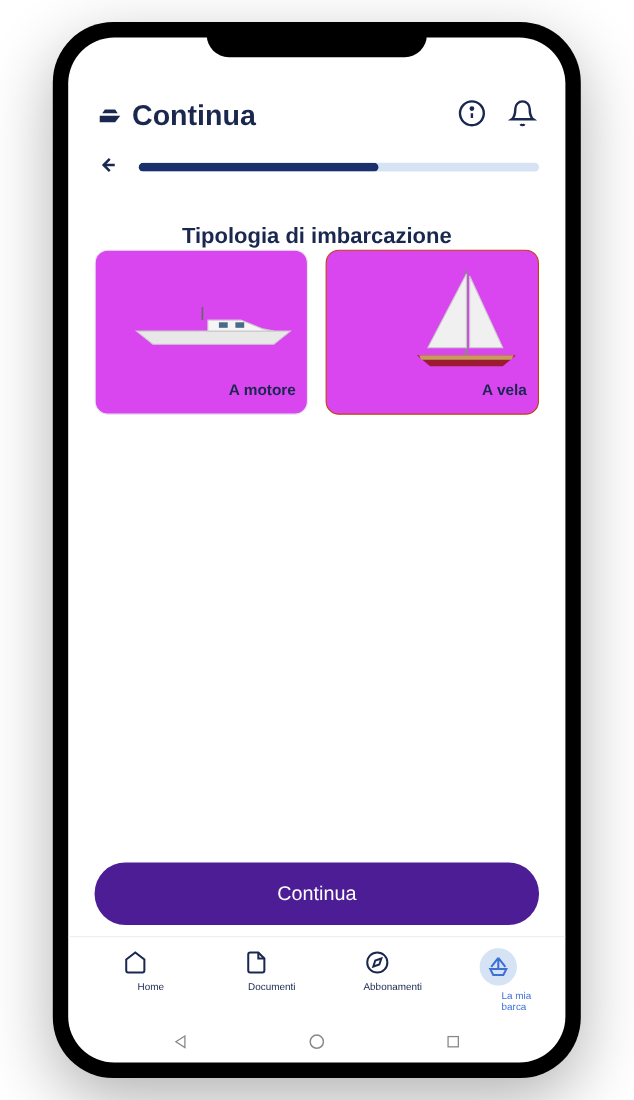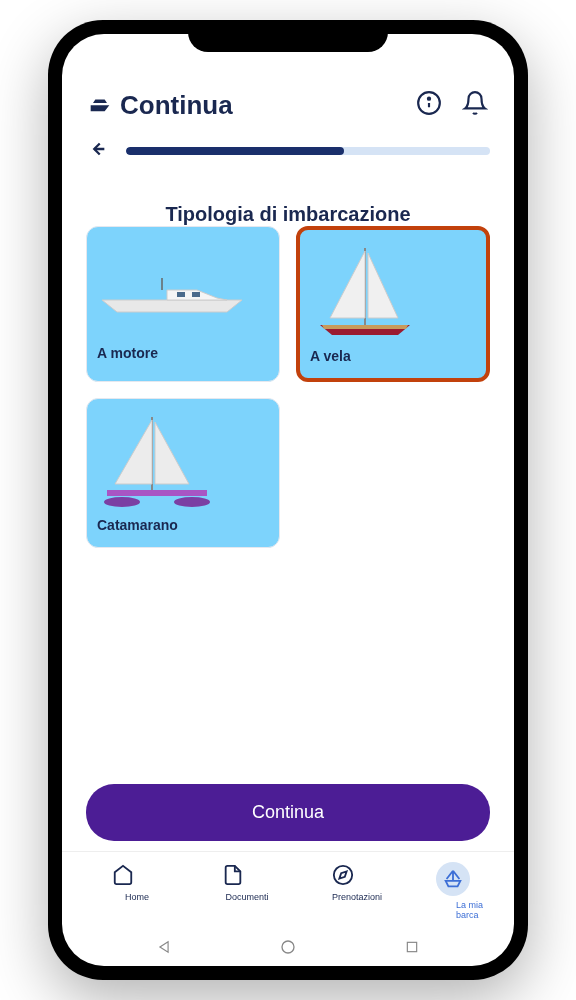--- a/index.html
+++ b/index.html
@@ -117,27 +117,27 @@
       display: grid;
       grid-template-columns: 1fr 1fr;
       gap: 16px;
     }
     .option-card {
       border: 1px solid #e5e8ef;
       border-radius: 12px;
       padding: 18px 10px 14px;
       display: flex;
       flex-direction: column;
-      align-items: flex-start;
+      align-items: flex-end;
       gap: 10px;
       cursor: pointer;
-      background: #7dd3fc;
+      background: #d946ef;
     }
     .option-card.selected {
-      border: 4px solid #c2410c;
+      border: 1px solid #c2410c;
     }
     .boat-image {
       height: 90px;
       display: flex;
       align-items: center;
       justify-content: center;
     }
     .option-label {
       font-size: 14px;
       font-weight: 600;
@@ -282,33 +282,20 @@
                 <line x1="55" y1="5" x2="55" y2="82" stroke="#888" stroke-width="2"></line>
                 <path d="M55 8 L55 75 L20 75 Z" fill="#f0f0f0" stroke="#ccc"></path>
                 <path d="M58 10 L58 75 L88 75 Z" fill="#f0f0f0" stroke="#ccc"></path>
                 <path d="M10 82 L100 82 L88 92 L22 92 Z" fill="#9b1b30"></path>
                 <path d="M12 82 L98 82 L96 86 L14 86 Z" fill="#c89a5b"></path>
               </svg>
             </div>
             <div class="option-label">A vela</div>
           </div>
 
-          <div class="option-card">
-            <div class="boat-image">
-              <svg width="120" height="100" viewBox="0 0 120 100">
-                <line x1="55" y1="5" x2="55" y2="78" stroke="#888" stroke-width="2"></line>
-                <path d="M55 8 L55 72 L18 72 Z" fill="#ececec" stroke="#ccc"></path>
-                <path d="M58 10 L58 72 L92 72 Z" fill="#ececec" stroke="#ccc"></path>
-                <rect x="10" y="78" width="100" height="6" fill="#a855c4"></rect>
-                <ellipse cx="25" cy="90" rx="18" ry="5" fill="#7b3fa3"></ellipse>
-                <ellipse cx="95" cy="90" rx="18" ry="5" fill="#7b3fa3"></ellipse>
-              </svg>
-            </div>
-            <div class="option-label">Catamarano</div>
-          </div>
         </div>
       </div>
 
       <div class="cta-area">
         <button class="continue-btn">Continua</button>
       </div>
 
       <div class="bottom-nav">
         <div class="nav-item">
           <div class="nav-icon">
@@ -327,21 +314,21 @@
           </div>
           <div class="nav-label">Documenti</div>
         </div>
         <div class="nav-item">
           <div class="nav-icon">
             <svg width="22" height="22" viewBox="0 0 24 24" fill="none" stroke="#1a2850" stroke-width="2">
                 <circle cx="12" cy="12" r="10"></circle>
                 <polygon points="16 8 14 14 8 16 10 10 16 8"></polygon>
               </svg>
           </div>
-          <div class="nav-label">Prenotazioni</div>
+          <div class="nav-label">Abbonamenti</div>
         </div>
         <div class="nav-item">
           <div class="nav-icon active">
             <svg width="22" height="22" viewBox="0 0 24 24" fill="none" stroke="#3d6fd6" stroke-width="2">
                 <path d="M12 3 L12 14 M4 14 L20 14 L17 20 L7 20 Z M12 3 L5 12 M12 3 L19 12"></path>
               </svg>
           </div>
           <div class="nav-label active">La mia barca</div>
         </div>
       </div>

